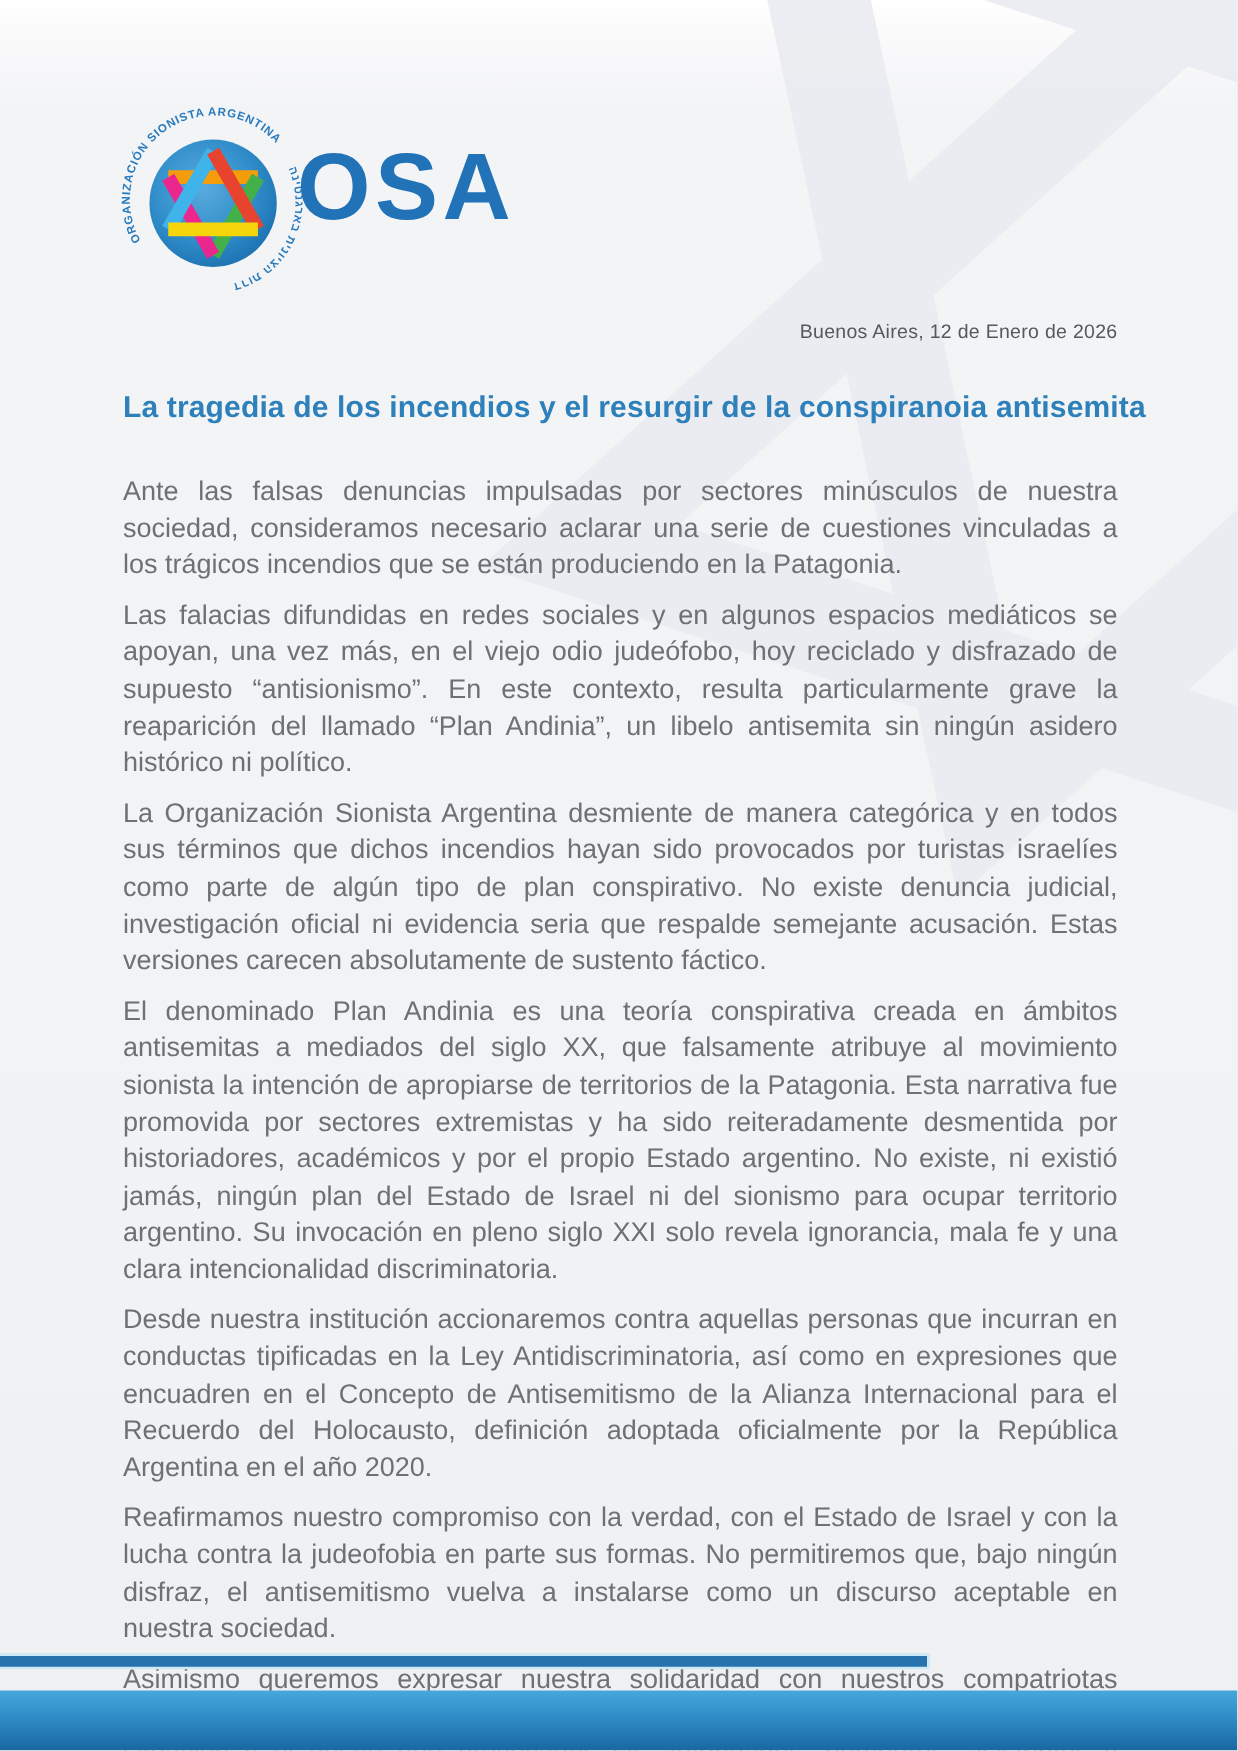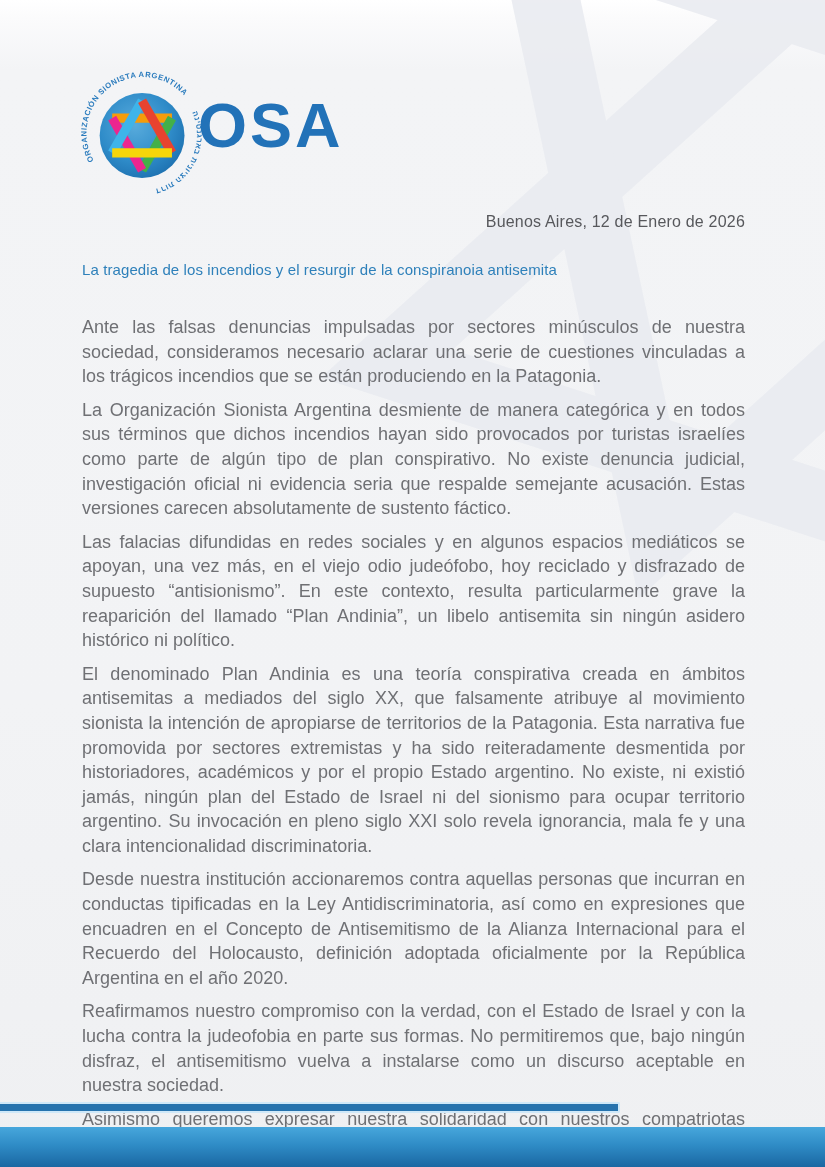--- a/index.html
+++ b/index.html
@@ -22,25 +22,25 @@
   .logo-wrap{position:absolute;left:80px;top:68px;width:300px;height:135px;}
   .logo-svg{position:absolute;left:0;top:0;width:128px;height:135px;}
   .wordmark{
     position:absolute;left:118px;top:26px;
     font-size:63px;font-weight:bold;letter-spacing:3px;
     color:#2272b8;line-height:1;text-align:center;
   }
   .ring-text{fill:#2a7bbd;font-family:"Liberation Sans",sans-serif;font-size:8px;font-weight:bold;letter-spacing:.6px;}
   .date-line{
     position:absolute;top:213px;right:80px;
-    font-size:16px;color:#57585c;letter-spacing:.2px;
+    font-size:13px;color:#57585c;letter-spacing:.2px;
   }
   .page-title{
     position:absolute;left:82px;top:261px;width:663px;
-    font-size:15px;font-weight:normal;color:#2e80ba;
+    font-size:20px;font-weight:bold;color:#2e80ba;
     letter-spacing:.1px;white-space:nowrap;
   }
   .body-text{
     position:absolute;left:82px;top:315px;width:663px;
     color:#6f7074;font-size:18px;line-height:24.6px;
   }
   .body-text p{
     margin:0 0 9px 0;
     text-align:justify;
   }
@@ -96,22 +96,22 @@
     </svg>
     <div class="wordmark">OSA</div>
   </div>
 
   <div class="date-line">Buenos Aires, 12 de Enero de 2026</div>
 
   <div class="page-title">La tragedia de los incendios y el resurgir de la conspiranoia antisemita</div>
 
   <div class="body-text">
     <p>Ante las falsas denuncias impulsadas por sectores minúsculos de nuestra sociedad, consideramos necesario aclarar una serie de cuestiones vinculadas a los trágicos incendios que se están produciendo en la Patagonia.</p>
+    <p>Las falacias difundidas en redes sociales y en algunos espacios mediáticos se apoyan, una vez más, en el viejo odio judeófobo, hoy reciclado y disfrazado de supuesto “antisionismo”. En este contexto, resulta particularmente grave la reaparición del llamado “Plan Andinia”, un libelo antisemita sin ningún asidero histórico ni político.</p>
     <p>La Organización Sionista Argentina desmiente de manera categórica y en todos sus términos que dichos incendios hayan sido provocados por turistas israelíes como parte de algún tipo de plan conspirativo. No existe denuncia judicial, investigación oficial ni evidencia seria que respalde semejante acusación. Estas versiones carecen absolutamente de sustento fáctico.</p>
-    <p>Las falacias difundidas en redes sociales y en algunos espacios mediáticos se apoyan, una vez más, en el viejo odio judeófobo, hoy reciclado y disfrazado de supuesto “antisionismo”. En este contexto, resulta particularmente grave la reaparición del llamado “Plan Andinia”, un libelo antisemita sin ningún asidero histórico ni político.</p>
     <p>El denominado Plan Andinia es una teoría conspirativa creada en ámbitos antisemitas a mediados del siglo XX, que falsamente atribuye al movimiento sionista la intención de apropiarse de territorios de la Patagonia. Esta narrativa fue promovida por sectores extremistas y ha sido reiteradamente desmentida por historiadores, académicos y por el propio Estado argentino. No existe, ni existió jamás, ningún plan del Estado de Israel ni del sionismo para ocupar territorio argentino. Su invocación en pleno siglo XXI solo revela ignorancia, mala fe y una clara intencionalidad discriminatoria.</p>
     <p>Desde nuestra institución accionaremos contra aquellas personas que incurran en conductas tipificadas en la Ley Antidiscriminatoria, así como en expresiones que encuadren en el Concepto de Antisemitismo de la Alianza Internacional para el Recuerdo del Holocausto, definición adoptada oficialmente por la República Argentina en el año 2020.</p>
     <p>Reafirmamos nuestro compromiso con la verdad, con el Estado de Israel y con la lucha contra la judeofobia en parte sus formas. No permitiremos que, bajo ningún disfraz, el antisemitismo vuelva a instalarse como un discurso aceptable en nuestra sociedad.</p>
     <p>Asimismo queremos expresar nuestra solidaridad con nuestros compatriotas argentinos que han sufrido consecuencias de diversa índole con esta terrible situación y el deseo que provocados las autoridades, bomberos, asistentes y voluntarios logren vencer los focos de fuego que aún subsisten.</p>
   </div>
 
   <div class="accent-bar"></div>
   <div class="bottom-bar"></div>
 
 </div>

